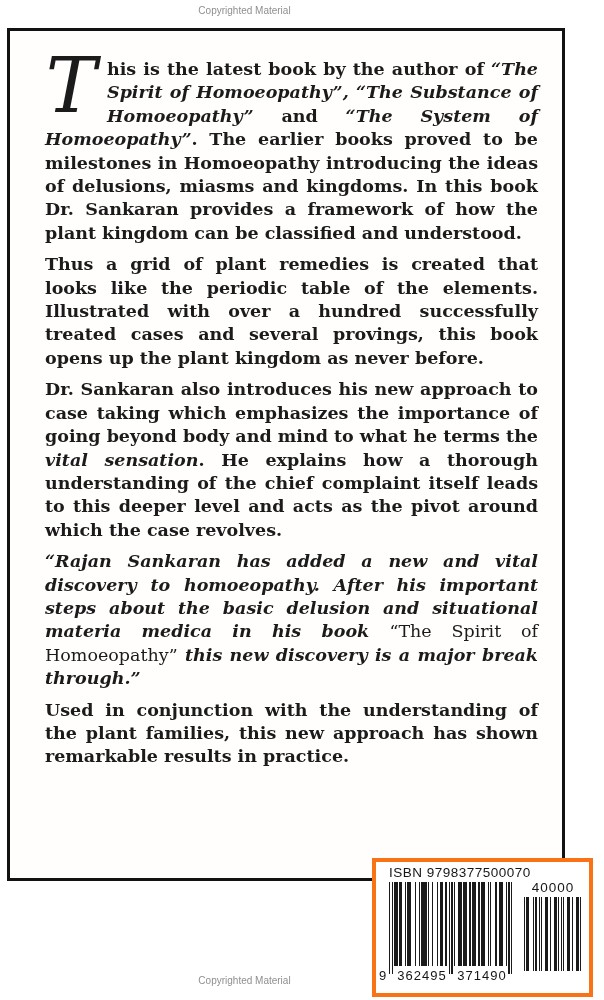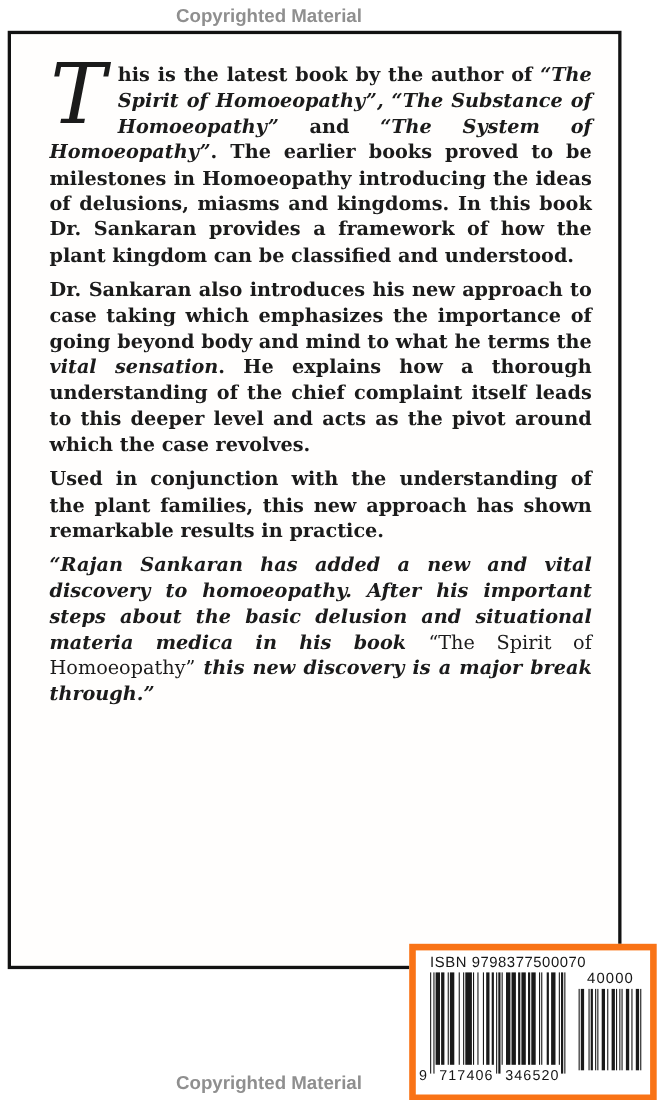--- a/index.html
+++ b/index.html
@@ -1,58 +1,59 @@
 <!DOCTYPE html>
 <html><head>
 <meta charset="utf-8">
 <style>
   html,body{margin:0;padding:0;}
   body{width:604px;height:1000px;background:#ffffff;position:relative;overflow:hidden;
        font-family:"DejaVu Serif", serif;}
   .copyright{position:absolute;left:0;width:489px;text-align:center;
-       font-family:"Liberation Sans", sans-serif;font-size:17px;color:#8f8f8f;font-weight:bold;}
+       font-family:"Liberation Sans", sans-serif;font-size:10px;color:#8f8f8f;}
   .copyright.top{top:5px;}
   .copyright.bottom{top:975px;}
   .cover{position:absolute;left:7px;top:28px;width:552px;height:847px;
        border:3px solid #121212;background:#fffefd;}
   .blurb{position:absolute;left:0;top:0;right:0;bottom:0;padding:27px 24px 0 35px;
        color:#1b1b1b;}
   .blurb p{margin:0 0 8px 0;font-size:17.5px;line-height:23.4px;text-align:justify;}
   .seg-b{font-weight:700;}
   .seg-bi{font-weight:700;font-style:italic;}
   .seg-r{font-weight:400;}
   .dropcap{float:left;font-style:italic;font-weight:400;font-size:76px;line-height:56px;
        height:50px;width:64px;text-align:center;margin:0 4px 0 -6px;color:#1b1b1b;}
   .attribution{font-weight:700;font-style:italic;text-align:right;padding-right:72px;
        margin-top:12px !important;}
   .barcode-box{position:absolute;left:372px;top:858px;width:213px;height:131px;
-       background:#ffffff;border:6px solid #f97316;z-index:3;
+       background:#ffffff;border:4px solid #f97316;z-index:3;
        font-family:"Liberation Sans", sans-serif;color:#161616;}
   .isbn-label{position:absolute;left:13px;top:3px;font-size:13.5px;letter-spacing:0.5px;}
   .main-code{position:absolute;left:13px;top:20px;}
   .bars{display:flex;align-items:flex-start;}
   .bars div{flex:none;}
   .main-digits{position:absolute;left:0;top:86px;width:124px;font-size:13px;}
   .main-digits .lead{position:absolute;left:-10px;top:0;}
   .main-digits .g1{position:absolute;left:6px;top:0;width:54px;text-align:center;letter-spacing:1px;}
   .main-digits .g2{position:absolute;left:66px;top:0;width:54px;text-align:center;letter-spacing:1px;}
   .addon{position:absolute;left:148px;top:18px;width:58px;}
   .addon-label{font-size:13.5px;text-align:center;letter-spacing:1px;margin-bottom:2px;}
 </style>
 </head>
 <body>
 
 <div class="copyright top">Copyrighted Material</div>
 
 <div class="cover">
   <div class="blurb">
     <p><span class="dropcap">T</span><span class="seg-b">his is the latest book by the author of </span><span class="seg-bi">“The Spirit of Homoeopathy”, “The Substance of Homoeopathy”</span><span class="seg-b"> and </span><span class="seg-bi">“The System of Homoeopathy”</span><span class="seg-b">. The earlier books proved to be milestones in Homoeopathy introducing the ideas of delusions, miasms and kingdoms. In this book Dr. Sankaran provides a framework of how the plant kingdom can be classified and understood.</span></p>
+    <p><span class="seg-b">Thus a grid of plant remedies is created that looks like the periodic table of the elements. Illustrated with over a hundred successfully treated cases and several provings, this book opens up the plant kingdom as never before.</span></p>
     <p><span class="seg-b">Dr. Sankaran also introduces his new approach to case taking which emphasizes the importance of going beyond body and mind to what he terms the </span><span class="seg-bi">vital sensation</span><span class="seg-b">. He explains how a thorough understanding of the chief complaint itself leads to this deeper level and acts as the pivot around which the case revolves.</span></p>
+    <p><span class="seg-bi">“Rajan Sankaran has added a new and vital discovery to homoeopathy. After his important steps about the basic delusion and situational materia medica in his book </span><span class="seg-r">“The Spirit of Homoeopathy”</span><span class="seg-bi"> this new discovery  is a major break through.”</span></p>
     <p><span class="seg-b">Used in conjunction with the understanding of the plant families, this new approach has shown remarkable results in practice.</span></p>
-    <p><span class="seg-bi">“Rajan Sankaran has added a new and vital discovery to homoeopathy. After his important steps about the basic delusion and situational materia medica in his book </span><span class="seg-r">“The Spirit of Homoeopathy”</span><span class="seg-bi"> this new discovery  is a major break through.”</span></p>
   </div>
 </div>
 
 <div class="barcode-box">
   <div class="isbn-label">ISBN 9798377500070</div>
   <div class="main-code">
     <div class="bars" id="main-bars">
         <div style="width: 1.3px; height: 92px; background: rgb(26, 26, 26);"></div>
         <div style="width: 1.3px; height: 92px; background: transparent;"></div>
         <div style="width: 1.3px; height: 92px; background: rgb(26, 26, 26);"></div>
@@ -108,22 +109,22 @@
         <div style="width: 3.9px; height: 84px; background: rgb(26, 26, 26);"></div>
         <div style="width: 2.6px; height: 84px; background: transparent;"></div>
         <div style="width: 1.3px; height: 84px; background: rgb(26, 26, 26);"></div>
         <div style="width: 1.3px; height: 84px; background: transparent;"></div>
         <div style="width: 1.3px; height: 92px; background: rgb(26, 26, 26);"></div>
         <div style="width: 1.3px; height: 92px; background: transparent;"></div>
         <div style="width: 1.3px; height: 92px; background: rgb(26, 26, 26);"></div>
       </div>
     <div class="main-digits">
       <span class="lead">9</span>
-      <span class="g1">717406</span>
-      <span class="g2">346520</span>
+      <span class="g1">362495</span>
+      <span class="g2">371490</span>
     </div>
   </div>
   <div class="addon">
     <div class="addon-label">40000</div>
     <div class="bars" id="addon-bars">
         <div style="width: 1.22px; height: 74px; background: rgb(26, 26, 26);"></div>
         <div style="width: 1.22px; height: 74px; background: transparent;"></div>
         <div style="width: 2.44px; height: 74px; background: rgb(26, 26, 26);"></div>
         <div style="width: 3.66px; height: 74px; background: transparent;"></div>
         <div style="width: 1.22px; height: 74px; background: rgb(26, 26, 26);"></div>

